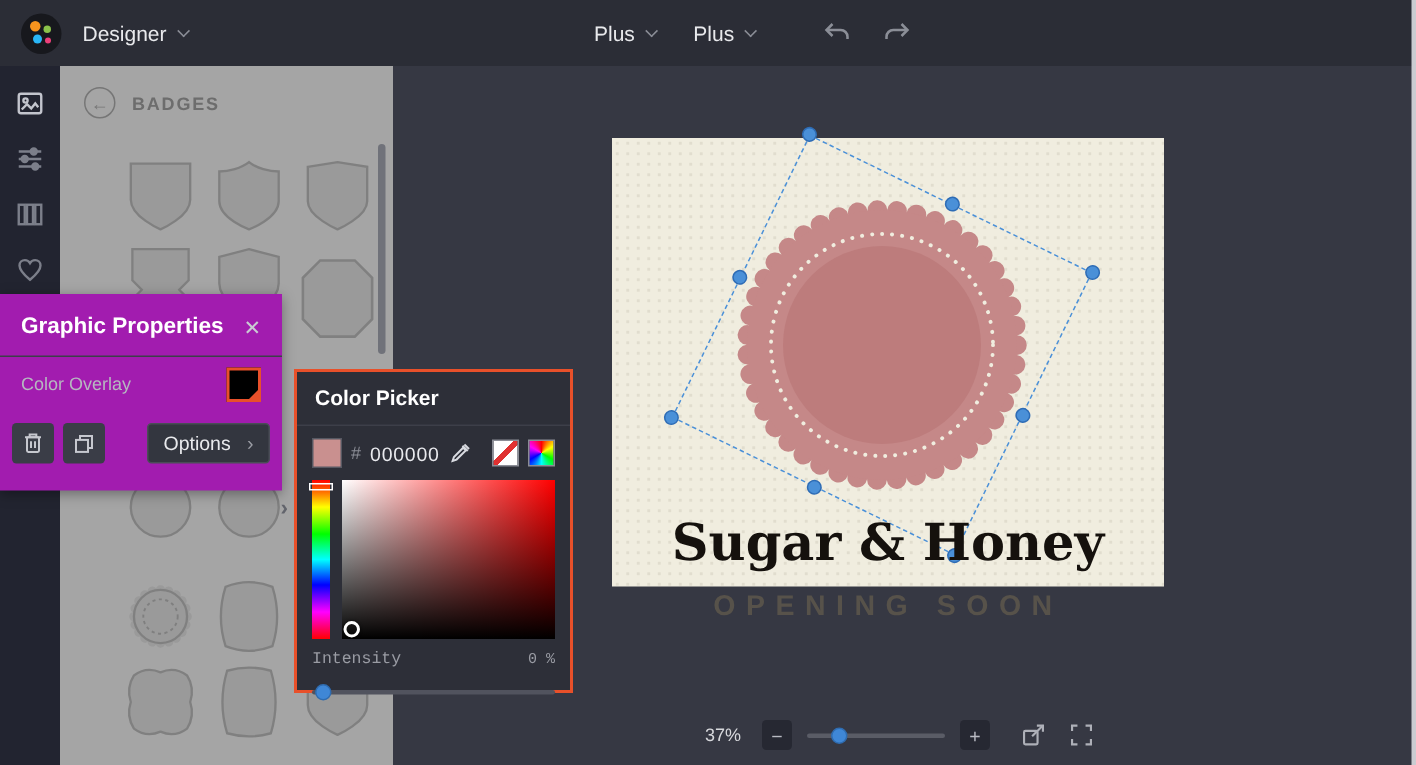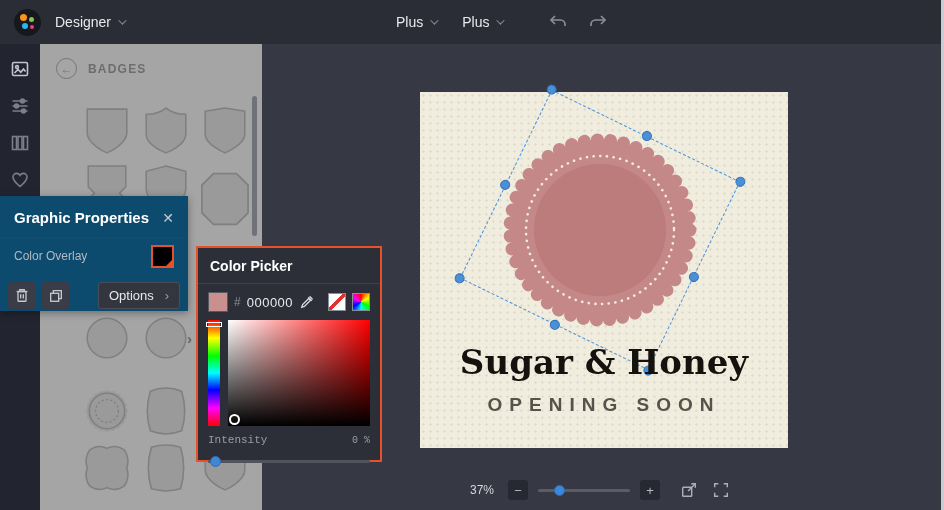--- a/index.html
+++ b/index.html
@@ -46,21 +46,21 @@
   .badges-header { display:flex; align-items:center; gap:11px; padding:14px 16px; }
   .back-btn { width:21px; height:21px; border-radius:50%; border:1.6px solid #767676; color:#767676;
               display:flex; align-items:center; justify-content:center; font-size:12px; background:none; cursor:pointer; }
   .badges-title { color:#6d6d6d; font-size:12px; font-weight:bold; letter-spacing:1.2px; }
   .thumb { position:absolute; width:50px; height:56px; cursor:pointer; }
   .thumb svg { width:100%; height:100%; }
   .thumb path, .thumb polygon, .thumb rect, .thumb circle.body { fill:#9a9a9a; stroke:#808080; stroke-width:1.5; }
   .panel-scrollbar { position:absolute; right:5px; top:52px; width:5px; height:140px; border-radius:3px; background:#70727a; cursor:pointer; }
 
   
-  .gp-panel { position:absolute; left:0; top:196px; width:188px; background:#0c4a6e; z-index:30; padding-bottom:2px;
+  .gp-panel { position:absolute; left:0; top:196px; width:188px; background:#a21caf; z-index:30; padding-bottom:18px;
               box-shadow:0 2px 8px rgba(0,0,0,.35); }
   .gp-header { display:flex; align-items:center; justify-content:space-between; padding:13px 14px 11px;
                border-bottom:1px solid #3d3f49; }
   .gp-title { color:#ffffff; font-size:15px; font-weight:600; }
   .gp-close { color:#c9cbd2; font-size:14px; background:none; border:none; cursor:pointer; }
   .gp-row { display:flex; align-items:center; justify-content:space-between; height:36px; padding:0 14px; }
   .gp-label { color:#b6b8c0; font-size:12px; }
   .swatch { position:relative; width:23px; height:23px; border:2px solid #e8502a; cursor:pointer; display:inline-block; }
   .swatch::after { content:""; position:absolute; right:0; bottom:0; border-left:6px solid transparent; border-bottom:6px solid #e8502a; }
   .gp-footer { display:flex; align-items:center; padding:8px 8px 0; gap:6px; }
@@ -98,21 +98,21 @@
                box-shadow:0 0 2px rgba(0,0,0,.7); }
   .intensity-row { display:flex; justify-content:space-between; align-items:center; padding:8px 10px 0;font-family:Liberation Mono, monospace; }
   .intensity-label { color:#9a9ca4; font-size:11px; }
   .intensity-value { color:#9a9ca4; font-size:10px; }
   .intensity-slider { position:relative; margin:10px 10px 0; height:11px; cursor:pointer; }
   .intensity-track { position:absolute; left:0; right:0; top:4px; height:3px; border-radius:2px; background:#51535e; }
   .intensity-handle { position:absolute; left:2px; top:0; width:11px; height:11px; border-radius:50%;
                       background:#3f87d6; border:1px solid #2f6cb0; }
 
   
-  .artboard { position:absolute; left:420px; top:92px; width:368px; height:356px; background:#f0eddf; z-index:2;
+  .artboard { position:absolute; left:408px; top:92px; width:368px; height:299px; background:#f0eddf; z-index:2;
               background-image:radial-gradient(rgba(90,80,60,.10) 1px, transparent 1.3px); background-size:7px 7px; }
   .badge-svg { position:absolute; left:80px; top:38px; width:200px; height:200px; cursor:move; }
   .selection-box { position:absolute; left:75px; top:33px; width:210px; height:210px;
                    border:1.5px dashed #4a90d8; transform:rotate(26deg); cursor:move; }
   .handle { position:absolute; width:10px; height:10px; border-radius:50%; background:#4a90d8; border:1px solid #2e6cb5; cursor:pointer; }
   .h-tl{left:-6px;top:-6px;} .h-tm{left:100px;top:-6px;} .h-tr{right:-6px;top:-6px;}
   .h-ml{left:-6px;top:100px;} .h-mr{right:-6px;top:100px;}
   .h-bl{left:-6px;bottom:-6px;} .h-bm{left:100px;bottom:-6px;} .h-br{right:-6px;bottom:-6px;}
   .art-heading { position:absolute; left:0; right:0; top:250px; text-align:center; color:#15110d;
                  font-family:"DejaVu Serif", serif; font-weight:bold; font-size:34px; cursor:move; }

